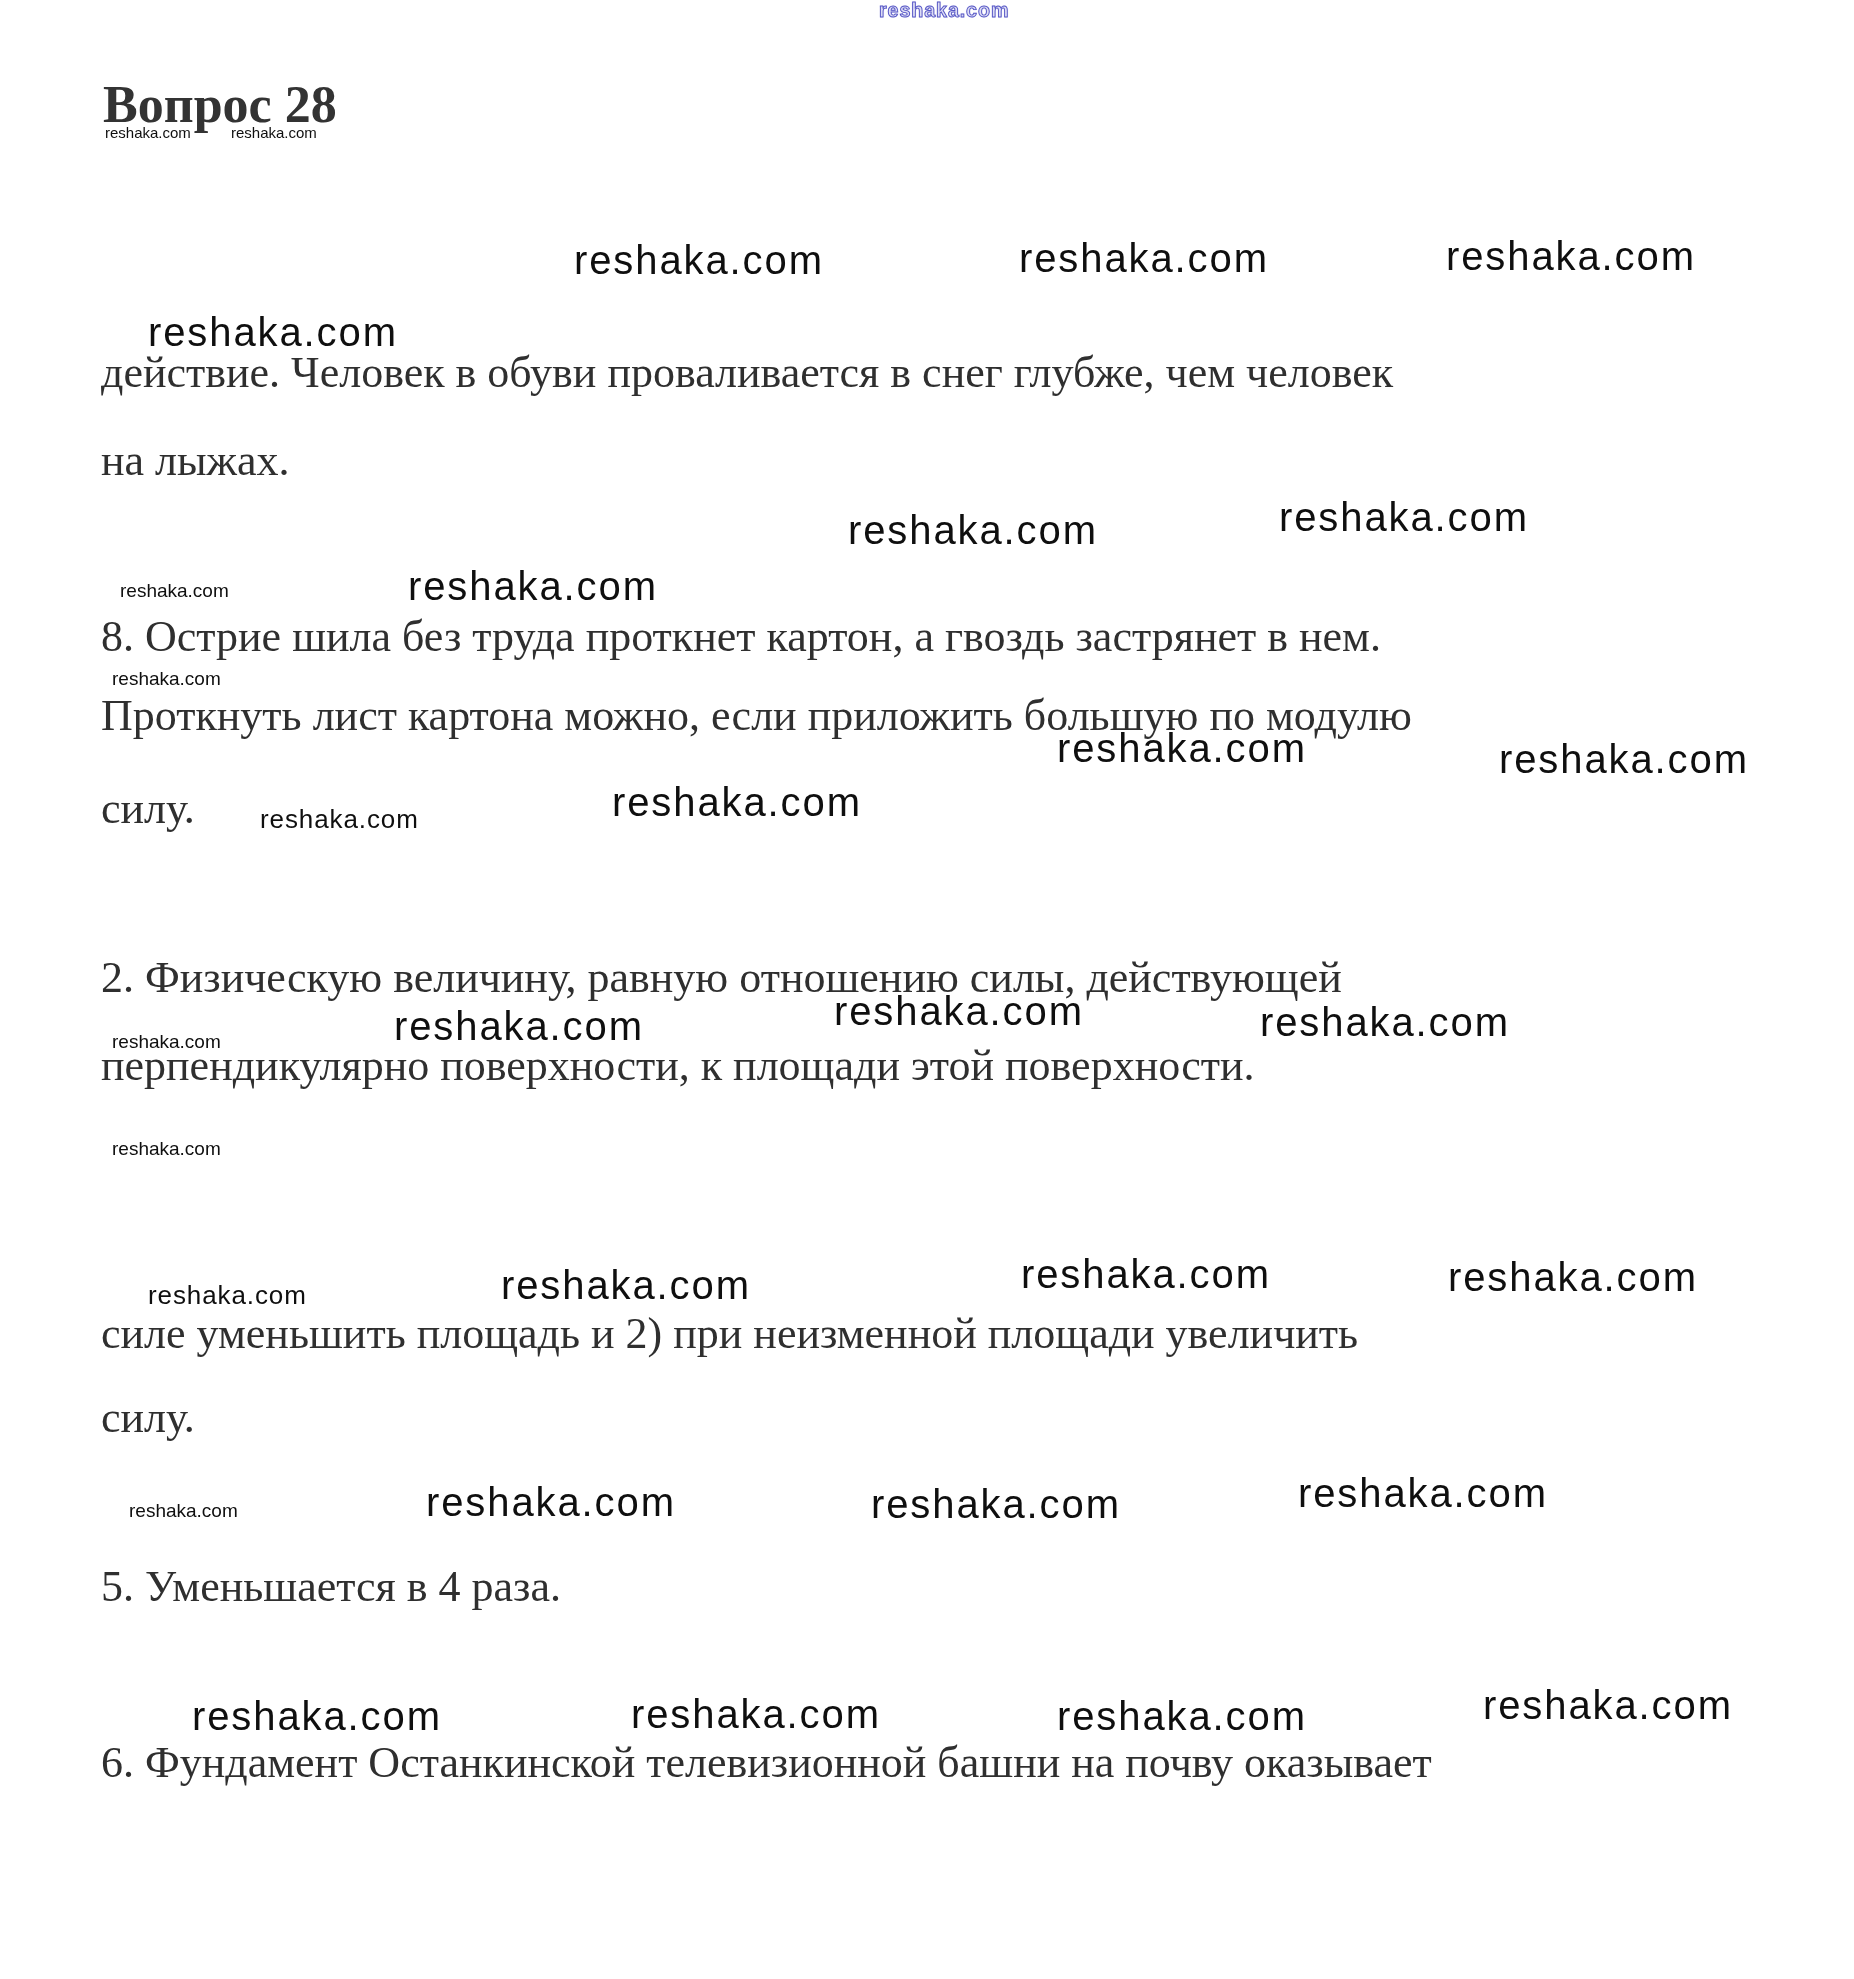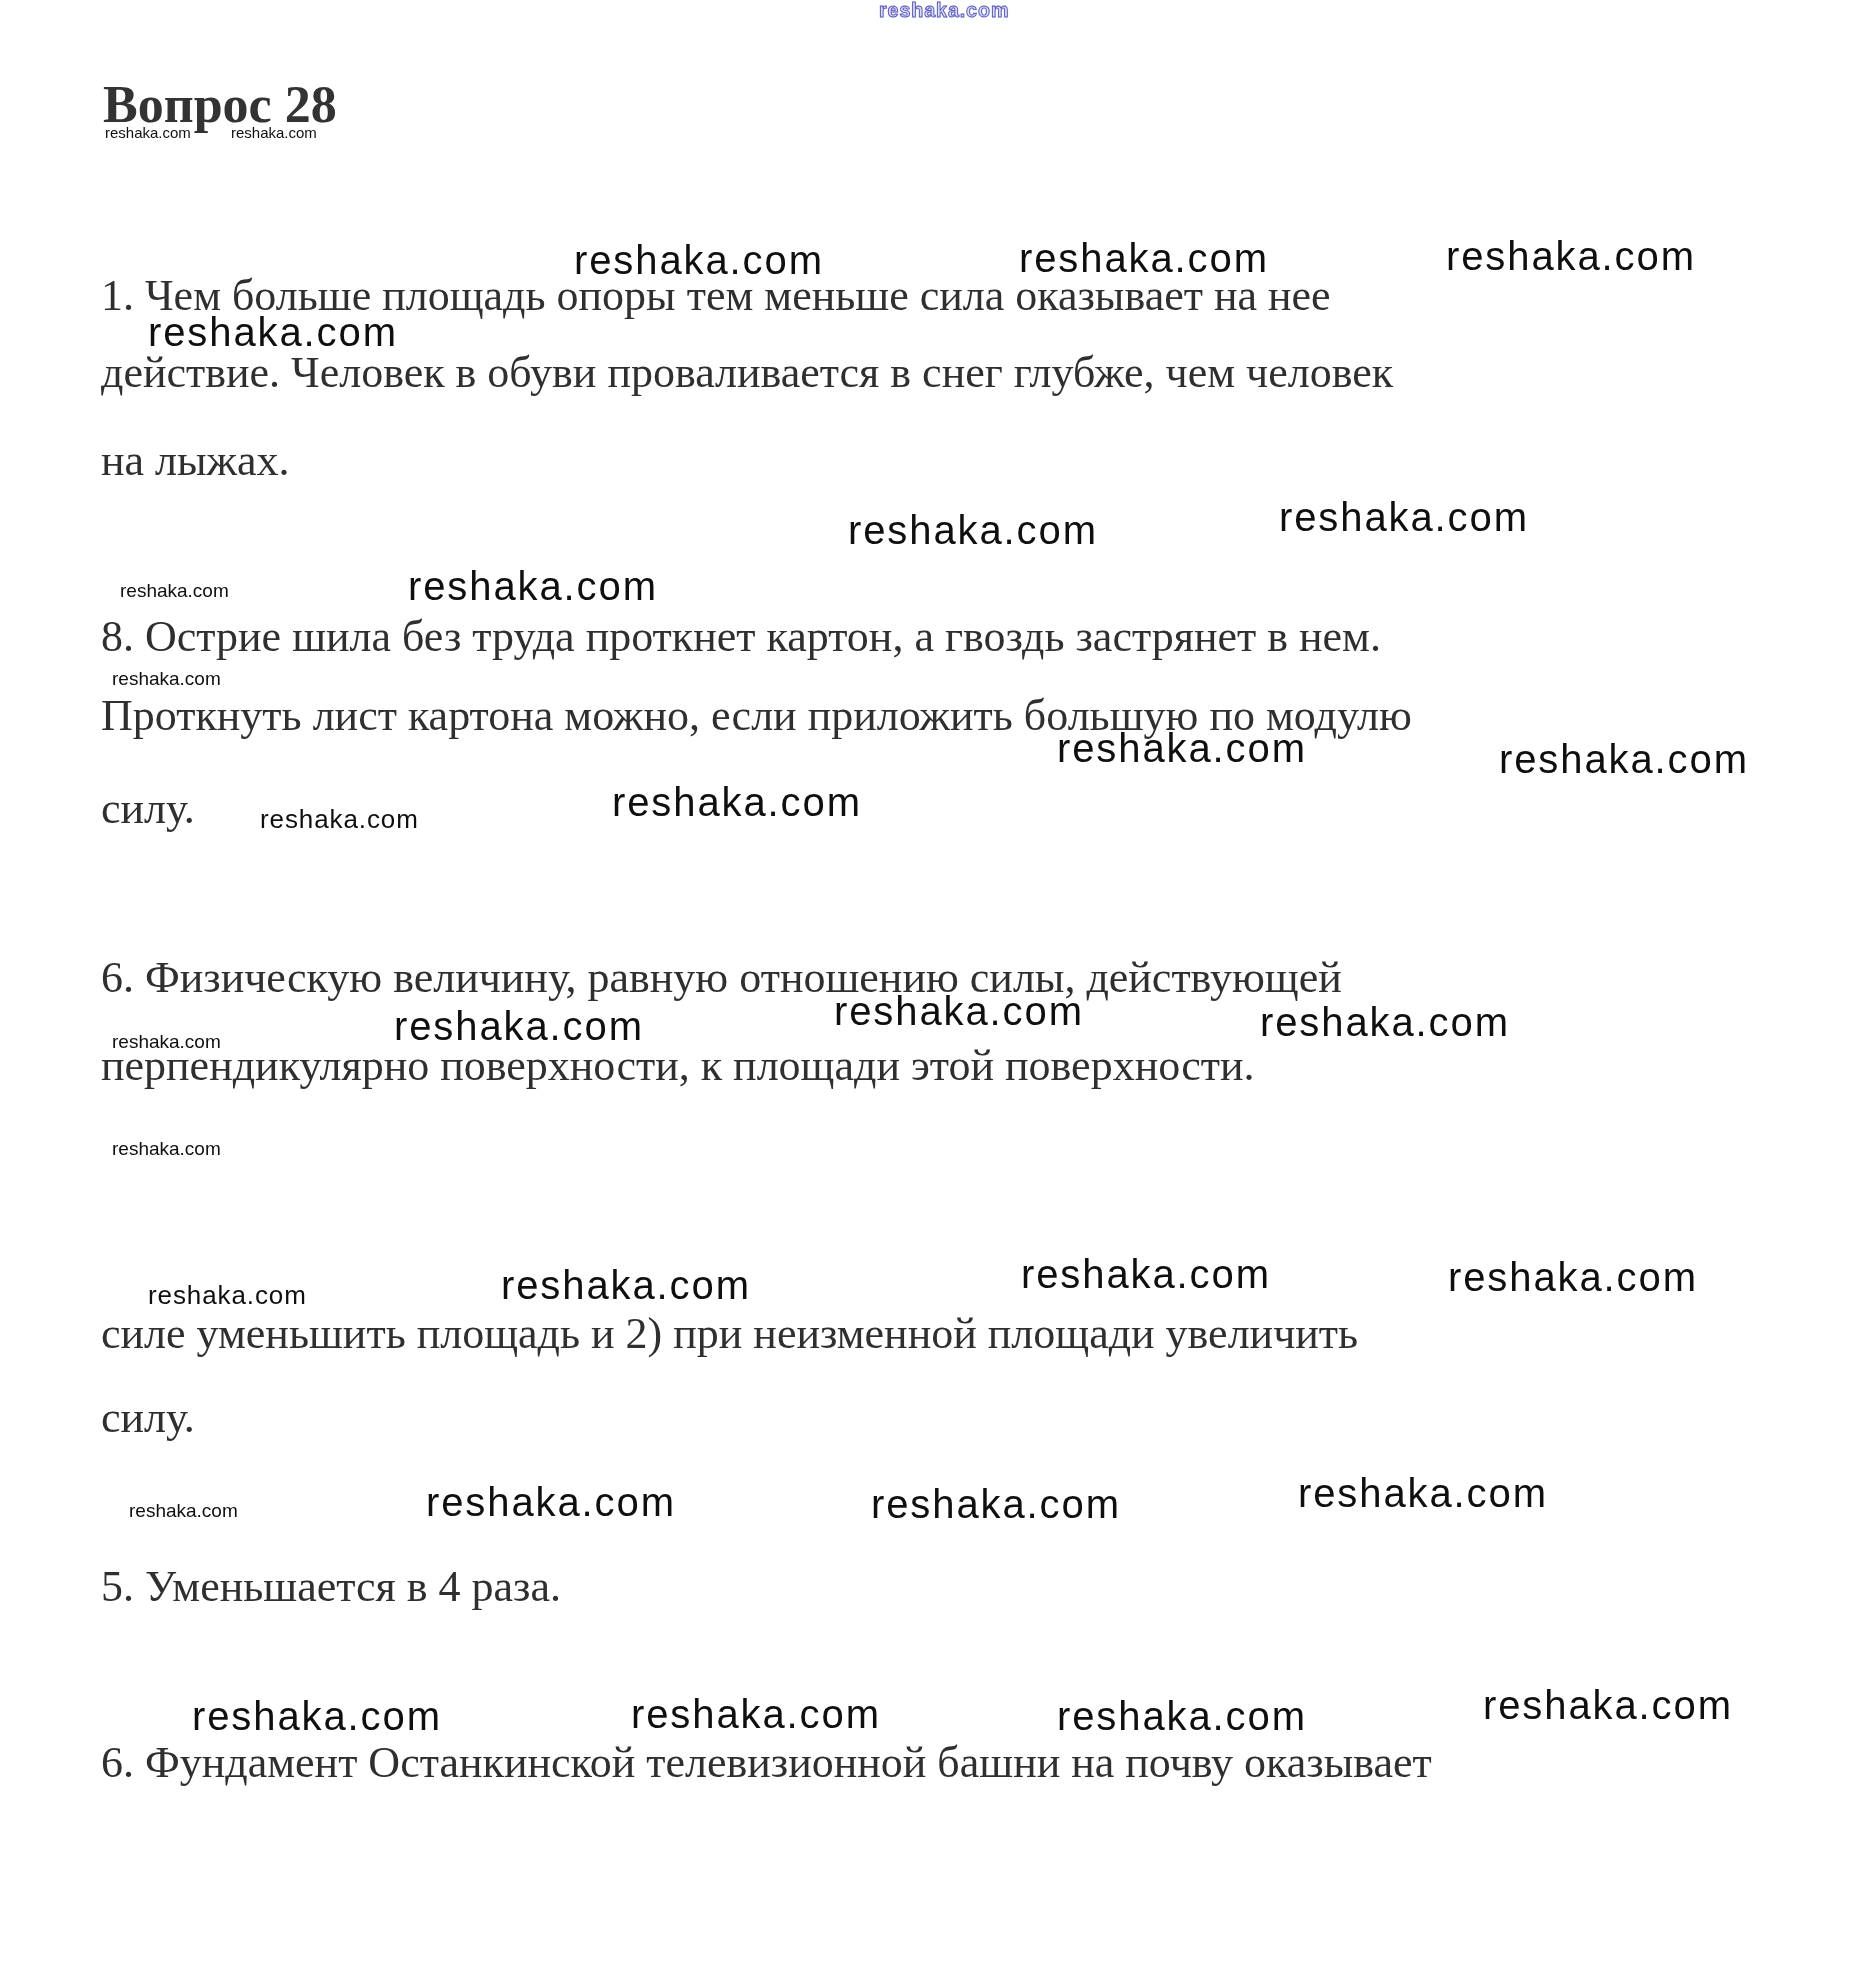--- a/index.html
+++ b/index.html
@@ -55,40 +55,39 @@
   <span class="wm wm-top" style="left:879px; top:0.9px;">reshaka.com</span>
 
   <h1 class="title" style="left:103px; top:75px;">Вопрос 28</h1>
   <span class="wm wm-xs" style="left:105px; top:125px;">reshaka.com</span>
   <span class="wm wm-xs" style="left:231px; top:125px;">reshaka.com</span>
 
   <span class="wm wm-lg" style="left:574px; top:240px;">reshaka.com</span>
   <span class="wm wm-lg" style="left:1019px; top:238px;">reshaka.com</span>
   <span class="wm wm-lg" style="left:1446px; top:236px;">reshaka.com</span>
 
-  <div class="line" style="left:101px; top:270px;">1. Чем больше площадь опоры тем меньше сила оказывает на нее</div>
   <span class="wm wm-lg" style="left:148px; top:312px;">reshaka.com</span>
   <div class="line" style="left:101px; top:347px;font-family:Liberation Serif, serif;">действие. Человек в обуви проваливается в снег глубже, чем человек</div>
   <div class="line" style="left:101px; top:435px;">на лыжах.</div>
 
   <span class="wm wm-lg" style="left:848px; top:510px;">reshaka.com</span>
   <span class="wm wm-lg" style="left:1279px; top:497px;">reshaka.com</span>
   <span class="wm wm-sm" style="left:120px; top:581px;">reshaka.com</span>
   <span class="wm wm-lg" style="left:408px; top:566px;">reshaka.com</span>
 
   <div class="line" style="left:101px; top:611px;">8. Острие шила без труда проткнет картон, а гвоздь застрянет в нем.</div>
   <span class="wm wm-sm" style="left:112px; top:669px;">reshaka.com</span>
   <div class="line" style="left:101px; top:690px;">Проткнуть лист картона можно, если приложить большую по модулю</div>
   <span class="wm wm-lg" style="left:1057px; top:728px;">reshaka.com</span>
   <span class="wm wm-lg" style="left:1499px; top:739px;">reshaka.com</span>
   <div class="line" style="left:101px; top:783px;">силу.</div>
   <span class="wm wm-md" style="left:260px; top:806px;">reshaka.com</span>
   <span class="wm wm-lg" style="left:612px; top:782px;">reshaka.com</span>
 
-  <div class="line" style="left:101px; top:952px;">6. Физическую величину, равную отношению силы, действующей</div>
+  <div class="line" style="left:101px; top:952px;">2. Физическую величину, равную отношению силы, действующей</div>
   <span class="wm wm-lg" style="left:394px; top:1006px;">reshaka.com</span>
   <span class="wm wm-lg" style="left:834px; top:991px;">reshaka.com</span>
   <span class="wm wm-lg" style="left:1260px; top:1002px;">reshaka.com</span>
   <span class="wm wm-sm" style="left:112px; top:1032px;">reshaka.com</span>
   <div class="line" style="left:101px; top:1040px;">перпендикулярно поверхности, к площади этой поверхности.</div>
 
   <span class="wm wm-sm" style="left:112px; top:1139px;">reshaka.com</span>
 
   <span class="wm wm-md" style="left:148px; top:1282px;">reshaka.com</span>
   <span class="wm wm-lg" style="left:501px; top:1265px;">reshaka.com</span>

